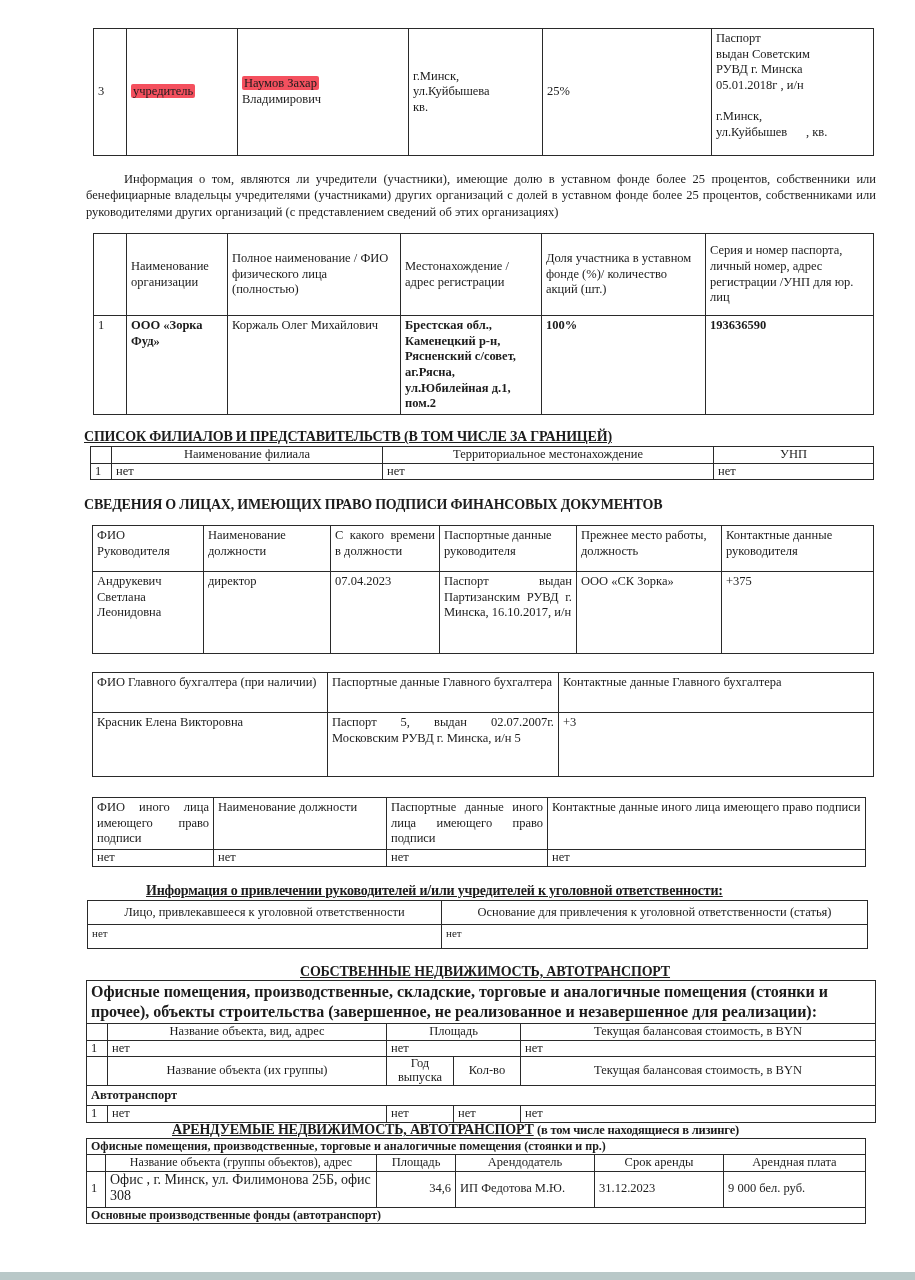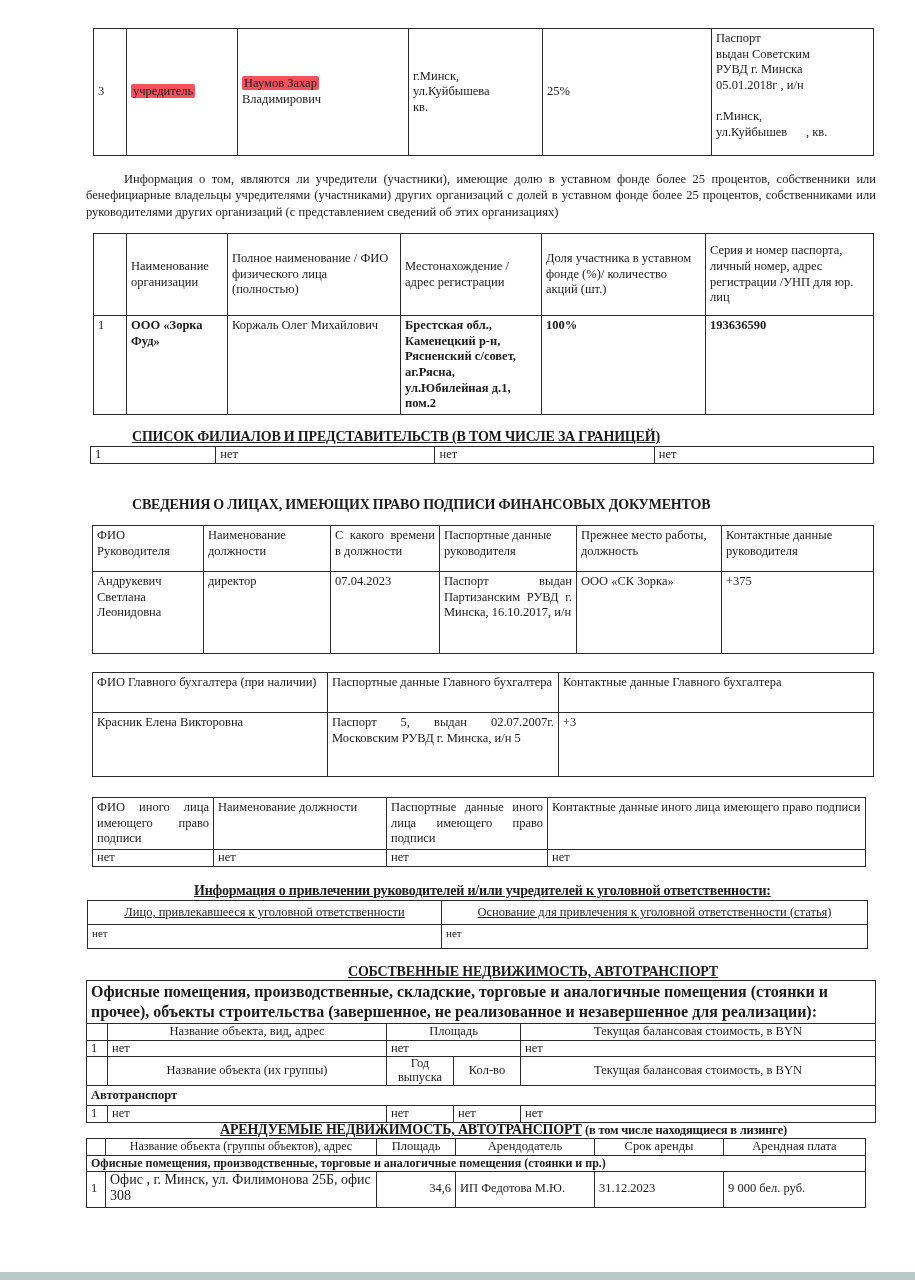--- a/index.html
+++ b/index.html
@@ -4,21 +4,21 @@
 <style>
   html,body{margin:0;padding:0;}
   body{width:915px;height:1280px;background:#ffffff;position:relative;overflow:hidden;
        font-family:"Liberation Serif",serif;color:#1c1c1c;font-size:12.5px;line-height:1.25;}
   .bottom-bar{position:absolute;left:0;right:0;bottom:0;height:8px;background:#b9c8c8;}
   table{border-collapse:collapse;position:absolute;}
   td,th{border:1px solid #2a2a2a;vertical-align:top;padding:2px 4px;font-weight:normal;text-align:left;}
   .hl{background:#f4505e;padding:0 2px;border-radius:2px;}
   .para{position:absolute;left:86px;width:790px;font-weight:normal;font-size:12.5px;text-align:justify;line-height:1.3;}
   .para .indent{display:inline-block;width:38px;}
-  .heading{position:absolute;font-weight:bold;font-size:14px;white-space:nowrap;letter-spacing:-0.2px;margin-left:48px;}
+  .heading{position:absolute;font-weight:bold;font-size:14px;white-space:nowrap;letter-spacing:-0.2px;}
   .u{text-decoration:underline;}
   .center{text-align:center;}
   .bold{font-weight:bold;}
   .just{text-align:justify;}
 </style>
 </head>
 <body>
 
 <table style="left:93px;top:28px;width:781px;height:128px;">
   <tbody>
@@ -59,20 +59,26 @@
     <td class="bold">Брестская обл., Каменецкий р-н, Рясненский с/совет, аг.Рясна, ул.Юбилейная д.1, пом.2</td>
     <td class="bold">100%</td>
     <td class="bold">193636590</td>
   </tr>
 </tbody>
   </table>
 
 <div class="heading u" style="left:84px;top:428px;">СПИСОК ФИЛИАЛОВ И ПРЕДСТАВИТЕЛЬСТВ (В ТОМ ЧИСЛЕ ЗА ГРАНИЦЕЙ)</div>
 <table style="left:90px;top:446px;width:784px;">
   <tbody>
+      <tr>
+    <td style="width:12px;padding:0 4px;"></td>
+    <td class="center" style="width:262px;padding:0 4px;">Наименование филиала</td>
+    <td class="center" style="width:322px;padding:0 4px;">Территориальное местонахождение</td>
+    <td class="center" style="padding:0 4px;">УНП</td>
+  </tr>
   <tr>
     <td style="padding:0 4px;">1</td>
     <td style="padding:0 4px;">нет</td>
     <td style="padding:0 4px;">нет</td>
     <td style="padding:0 4px;">нет</td>
   </tr>
 </tbody>
   </table>
 
 <div class="heading" style="left:84px;top:496px;">СВЕДЕНИЯ О ЛИЦАХ, ИМЕЮЩИХ ПРАВО ПОДПИСИ ФИНАНСОВЫХ ДОКУМЕНТОВ</div>
@@ -126,21 +132,21 @@
     <td style="padding:0 4px;">нет</td>
     <td style="padding:0 4px;">нет</td>
     <td style="padding:0 4px;">нет</td>
   </tr>
 </tbody>
   </table>
 
 <div class="heading u" style="left:146px;top:882px;font-size:14px;">Информация о привлечении руководителей и/или учредителей к уголовной ответственности:</div>
 <table style="left:87px;top:900px;width:781px;">
   <tbody>
-      <tr style="height:24px;text-decoration:underline;">
+      <tr style="height:24px;">
     <td class="center" style="width:345px;vertical-align:middle;">Лицо, привлекавшееся к уголовной ответственности</td>
     <td class="center" style="vertical-align:middle;">Основание для привлечения к уголовной ответственности (статья)</td>
   </tr>
   <tr style="height:24px;">
     <td style="font-size:11px;">нет</td>
     <td style="font-size:11px;">нет</td>
   </tr>
 </tbody>
   </table>
 
@@ -182,34 +188,37 @@
 </tbody>
   </table>
 
 <div class="heading" style="left:172px;top:1121px;">
   <span class="u">АРЕНДУЕМЫЕ НЕДВИЖИМОСТЬ, АВТОТРАНСПОРТ</span>
   <span style="font-size:12.5px;">(в том числе находящиеся в лизинге)</span>
 </div>
 <table style="left:86px;top:1138px;width:780px;">
   <tbody>
       <tr>
+    <td colspan="6" class="bold" style="font-size:12px;padding:0 4px;">Офисные помещения, производственные, торговые и аналогичные помещения (стоянки и пр.)</td>
+  </tr>
+  <tr>
     <td style="width:10px;padding:0 4px;"></td>
     <td class="center" style="width:262px;padding:0 4px;font-size:12px;">Название объекта (группы объектов), адрес</td>
     <td class="center" style="width:70px;padding:0 4px;">Площадь</td>
     <td class="center" style="width:130px;padding:0 4px;">Арендодатель</td>
     <td class="center" style="width:120px;padding:0 4px;">Срок аренды</td>
     <td class="center" style="padding:0 4px;">Арендная плата</td>
-  </tr>
-  <tr>
-    <td colspan="6" class="bold" style="font-size:12px;padding:0 4px;">Офисные помещения, производственные, торговые и аналогичные помещения (стоянки и пр.)</td>
   </tr>
   <tr style="height:36px;">
     <td style="vertical-align:middle;padding:0 4px;">1</td>
     <td style="font-size:14px;line-height:1.15;padding:0 4px;">Офис , г. Минск, ул. Филимонова 25Б, офис 308</td>
     <td style="vertical-align:middle;padding:0 4px;text-align:right;">34,6</td>
     <td style="vertical-align:middle;padding:0 4px;">ИП Федотова М.Ю.</td>
     <td style="vertical-align:middle;padding:0 4px;">31.12.2023</td>
     <td style="vertical-align:middle;padding:0 4px;">9 000 бел. руб.</td>
   </tr>
+  <tr>
+    <td colspan="6" class="bold" style="font-size:12px;padding:0 4px;">Основные производственные фонды (автотранспорт)</td>
+  </tr>
 </tbody>
   </table>
 
 <div class="bottom-bar"></div>
 
 </body></html>

